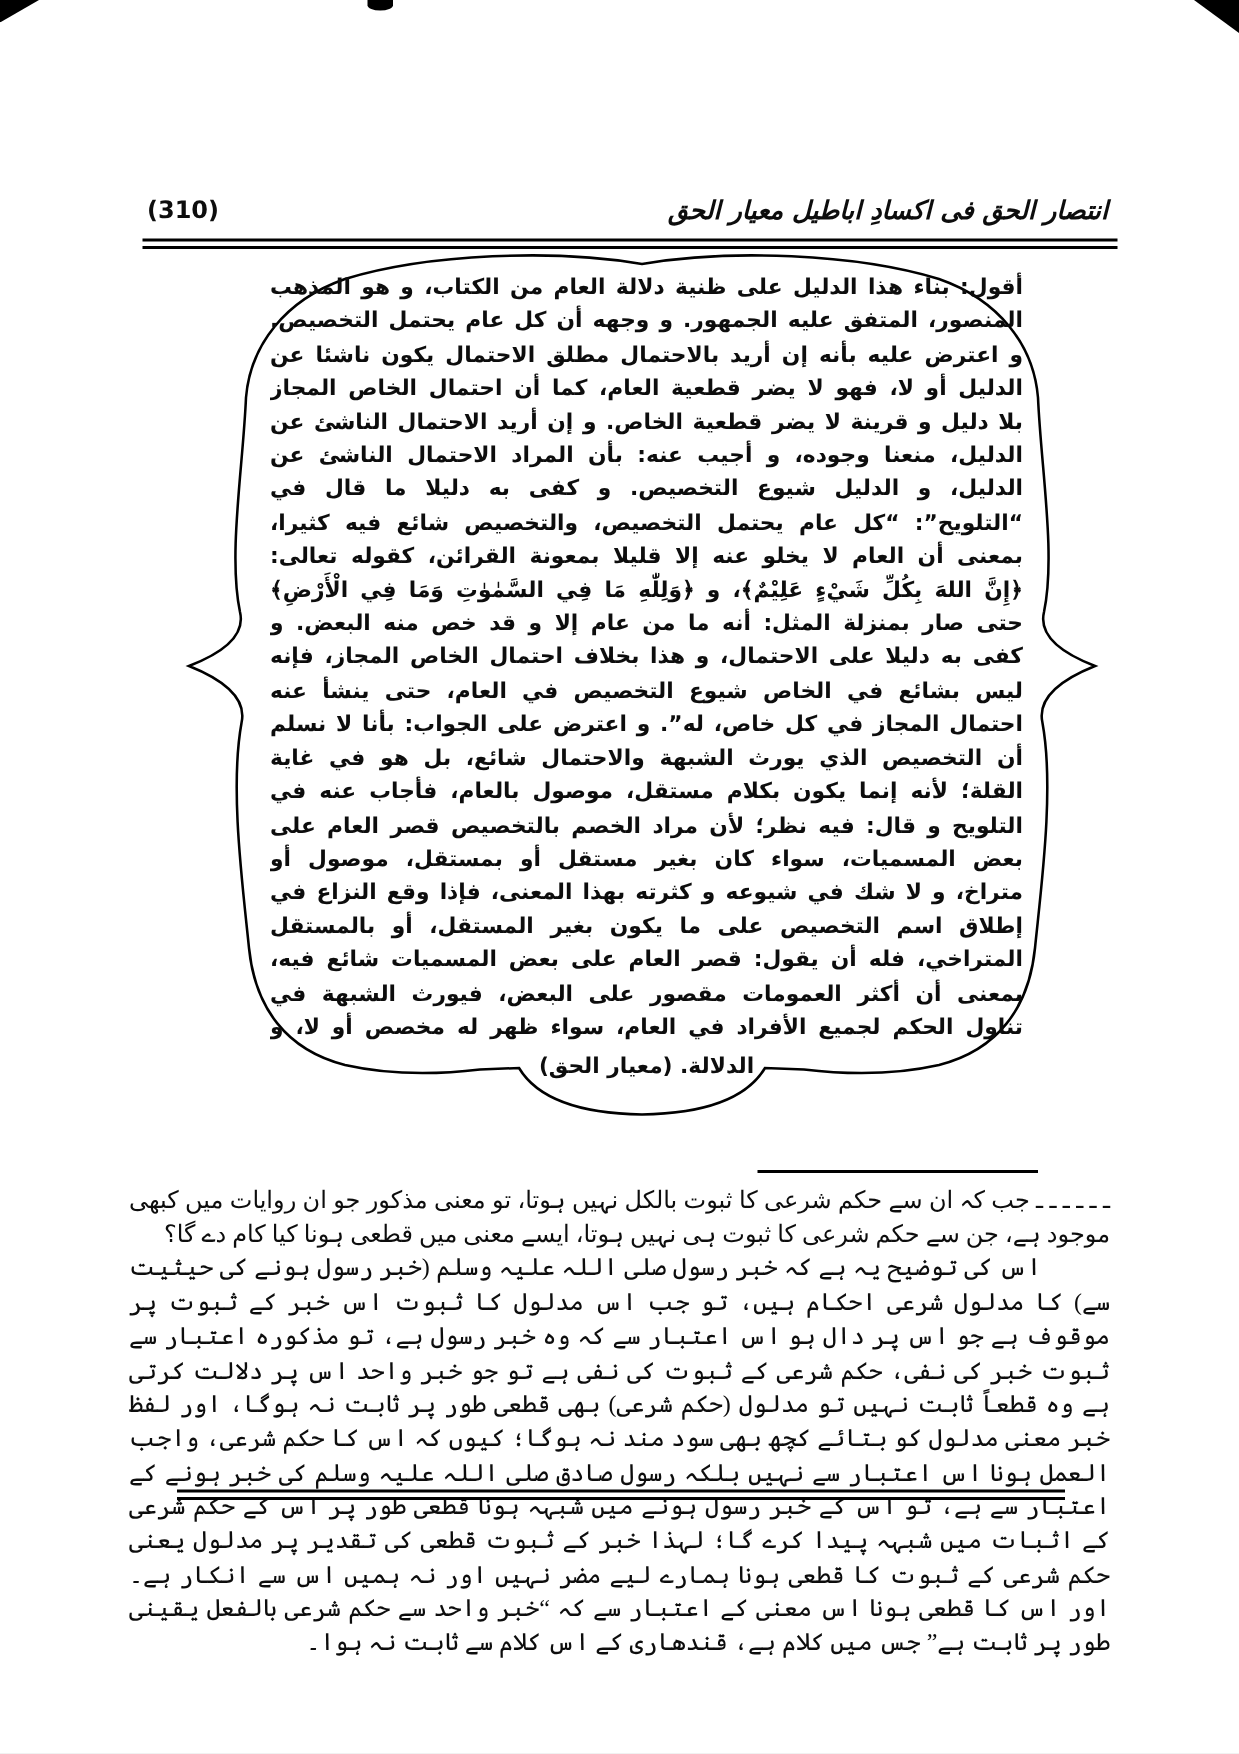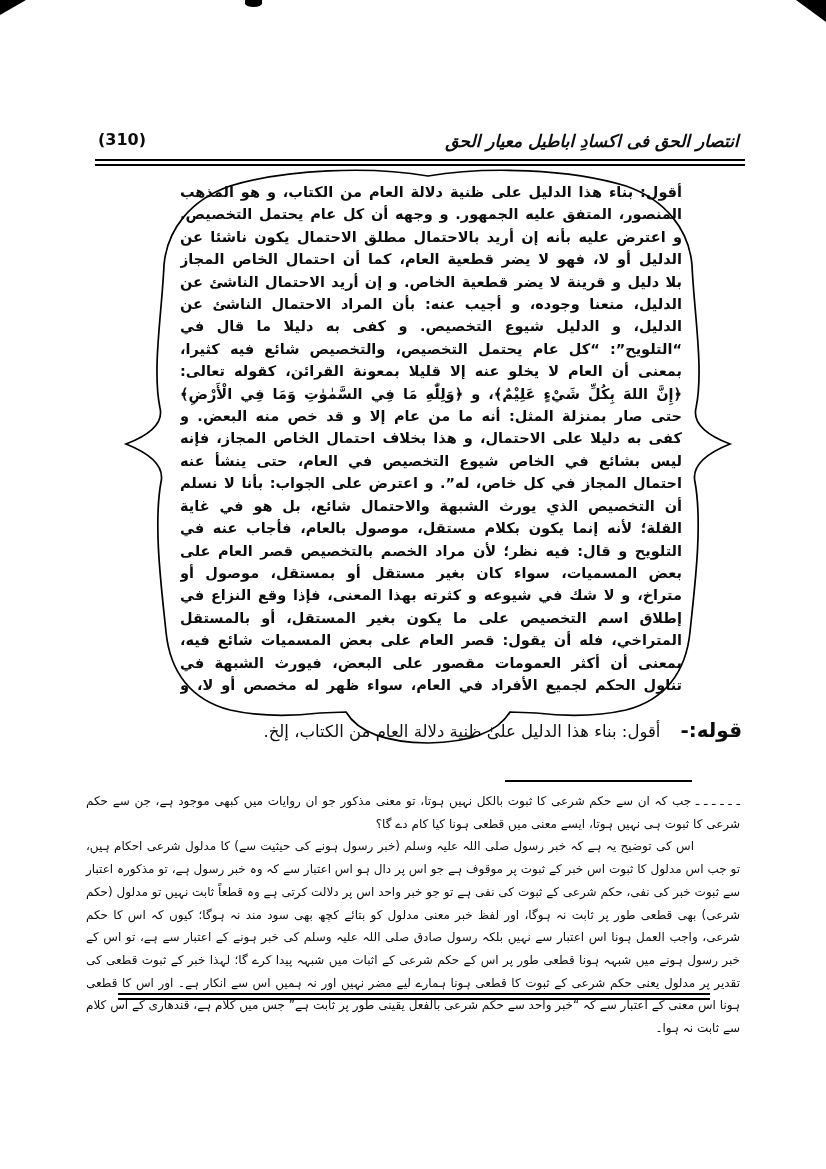--- a/index.html
+++ b/index.html
@@ -46,21 +46,21 @@
   
   .commentary{
     position:absolute;right:84px;top:714px;width:660px;direction:rtl;
   }
   .comm-line{white-space:nowrap;line-height:33px;font-size:16.5px;}
   .comm-label{font-size:20px;font-weight:bold;margin-left:20px;}
   
   .foot-sep{position:absolute;left:505px;top:780px;width:187px;border-top:2.5px solid #000;}
   .footnote{
     position:absolute;right:86px;top:790px;width:654px;
-    font-size:12px;line-height:22.7px;text-align:justify;direction:rtl;
+    font-size:16px;line-height:22.7px;text-align:justify;direction:rtl;font-family:Liberation Serif, serif;
   }
   .footnote p{margin:0;}
   .footnote .p2{text-indent:46px;}
 </style>
 </head>
 <body>
 
 <div class="page">
 
   <div class="artifact wedge-tl"></div>
@@ -90,26 +90,24 @@
              C 576 432, 585 366, 577 322
              Q 572 300, 612 284
              Q 573 269, 578 248
              C 586 210, 576 152, 574 105
              C 571 70, 548 40, 508 26
              C 452 9, 368 6, 310 16 Z" fill="none" stroke="#000000" stroke-width="1.7"></path>
   </svg>
 
   <div class="main-block">
     <div class="main-body">أقول: بناء هذا الدليل على ظنية دلالة العام من الكتاب، و هو المذهب المنصور، المتفق عليه الجمهور. و وجهه أن كل عام يحتمل التخصيص. و اعترض عليه بأنه إن أريد بالاحتمال مطلق الاحتمال يكون ناشئا عن الدليل أو لا، فهو لا يضر قطعية العام، كما أن احتمال الخاص المجاز بلا دليل و قرينة لا يضر قطعية الخاص. و إن أريد الاحتمال الناشئ عن الدليل، منعنا وجوده، و أجيب عنه: بأن المراد الاحتمال الناشئ عن الدليل، و الدليل شيوع التخصيص. و كفى به دليلا ما قال في “التلويح”: “كل عام يحتمل التخصيص، والتخصيص شائع فيه كثيرا، بمعنى أن العام لا يخلو عنه إلا قليلا بمعونة القرائن، كقوله تعالى: ﴿إِنَّ اللهَ بِكُلِّ شَيْءٍ عَلِيْمٌ﴾، و ﴿وَلِلّٰهِ مَا فِي السَّمٰوٰتِ وَمَا فِي الْأَرْضِ﴾ حتى صار بمنزلة المثل: أنه ما من عام إلا و قد خص منه البعض. و كفى به دليلا على الاحتمال، و هذا بخلاف احتمال الخاص المجاز، فإنه ليس بشائع في الخاص شيوع التخصيص في العام، حتى ينشأ عنه احتمال المجاز في كل خاص، له”. و اعترض على الجواب: بأنا لا نسلم أن التخصيص الذي يورث الشبهة والاحتمال شائع، بل هو في غاية القلة؛ لأنه إنما يكون بكلام مستقل، موصول بالعام، فأجاب عنه في التلويح و قال: فيه نظر؛ لأن مراد الخصم بالتخصيص قصر العام على بعض المسميات، سواء كان بغير مستقل أو بمستقل، موصول أو متراخ، و لا شك في شيوعه و كثرته بهذا المعنى، فإذا وقع النزاع في إطلاق اسم التخصيص على ما يكون بغير المستقل، أو بالمستقل المتراخي، فله أن يقول: قصر العام على بعض المسميات شائع فيه، بمعنى أن أكثر العمومات مقصور على البعض، فيورث الشبهة في تناول الحكم لجميع الأفراد في العام، سواء ظهر له مخصص أو لا، و يصير دليلا على احتمال الاقتصار على البعض، فلا يكون قطعيا. فإن قلت: قصر العام بالكلام الموصول قليل، و بالمتراخي نسخ، و ليس بتخصيص؛ لأن تأخير المخصص تجهيل. قلنا: تأخير المخصص كتأخير الناسخ، و لم يقولوا باستلزام تأخير الناسخ التجهيل، فكذا هذا. فإن قلت: إن الدوام قطعا ليس بالصيغة في المنسوخ، بخلاف الكل في العام. قلنا: هذا الفرق لا يعتد به؛ إذ لا حاجة في فهم الدوام إلى الصيغة، بل يكفي له ظاهر الأمر سيما وقت القرائن، فإن قوله تعالى: ﴿أَقِيْمُوا الصَّلٰوةَ﴾ يفيد بظاهره دوام وجوب إقامة الصلاة على تفصيل بينه الشارع، مع عدم صيغة تدل وضعا على الدوام فيه، وإن لم تقولوا بدلالته على الدوام لزم عدم وجوب إقامتها بعد حين، و هو خلاف ما اتفقوا عليه من وجوب إقامتها دائما، فظهر أن الفرق بين الكلام الموصول والمتراخي بأن الأول مخصص والثاني ناسخ تحكم لا دليل عليه، وثبت أن العام من الكتاب وغيره ظني</div>
+    <div class="main-last-line">الدلالة. (معيار الحق)</div>
   </div>
 
   <div class="commentary">
-    <div class="comm-line">
-      <span class="comm-label">قوله:-</span><span>أقول: بناء هذا الدليل علىٰ ظنية دلالة العام من الكتاب، إلخ.</span>
-    </div>
   </div>
 
   <div class="foot-sep"></div>
   <div class="footnote">
     <p class="p1">ـ ـ ـ ـ ـ ـ جب کہ ان سے حکم شرعی کا ثبوت بالکل نہیں ہوتا، تو معنی مذکور جو ان روایات میں کبھی موجود ہے، جن سے حکم شرعی کا ثبوت ہی نہیں ہوتا، ایسے معنی میں قطعی ہونا کیا کام دے گا؟</p>
     <p class="p2">اس کی توضیح یہ ہے کہ خبر رسول صلی اللہ علیہ وسلم (خبر رسول ہونے کی حیثیت سے) کا مدلول شرعی احکام ہیں، تو جب اس مدلول کا ثبوت اس خبر کے ثبوت پر موقوف ہے جو اس پر دال ہو اس اعتبار سے کہ وہ خبر رسول ہے، تو مذکورہ اعتبار سے ثبوت خبر کی نفی، حکم شرعی کے ثبوت کی نفی ہے تو جو خبر واحد اس پر دلالت کرتی ہے وہ قطعاً ثابت نہیں تو مدلول (حکم شرعی) بھی قطعی طور پر ثابت نہ ہوگا، اور لفظ خبر معنی مدلول کو بتائے کچھ بھی سود مند نہ ہوگا؛ کیوں کہ اس کا حکم شرعی، واجب العمل ہونا اس اعتبار سے نہیں بلکہ رسول صادق صلی اللہ علیہ وسلم کی خبر ہونے کے اعتبار سے ہے، تو اس کے خبر رسول ہونے میں شبہہ ہونا قطعی طور پر اس کے حکم شرعی کے اثبات میں شبہہ پیدا کرے گا؛ لہذا خبر کے ثبوت قطعی کی تقدیر پر مدلول یعنی حکم شرعی کے ثبوت کا قطعی ہونا ہمارے لیے مضر نہیں اور نہ ہمیں اس سے انکار ہے۔ اور اس کا قطعی ہونا اس معنی کے اعتبار سے کہ “خبر واحد سے حکم شرعی بالفعل یقینی طور پر ثابت ہے” جس میں کلام ہے، قندھاری کے اس کلام سے ثابت نہ ہوا۔</p>
   </div>
 
   <div class="rule rule-bottom"></div>
 

